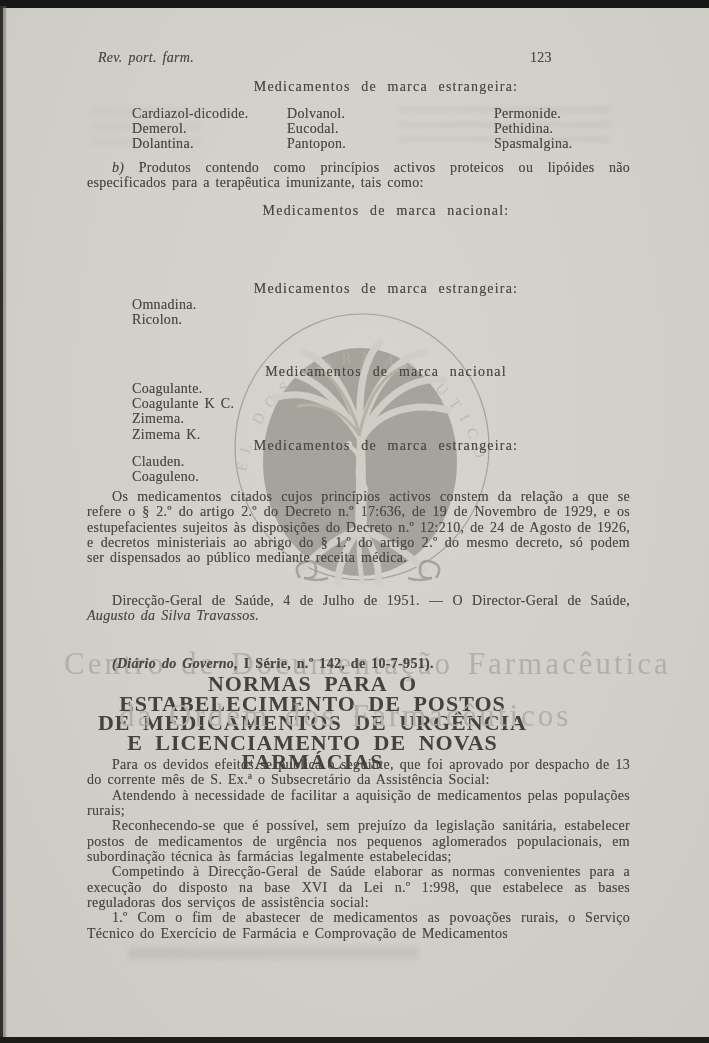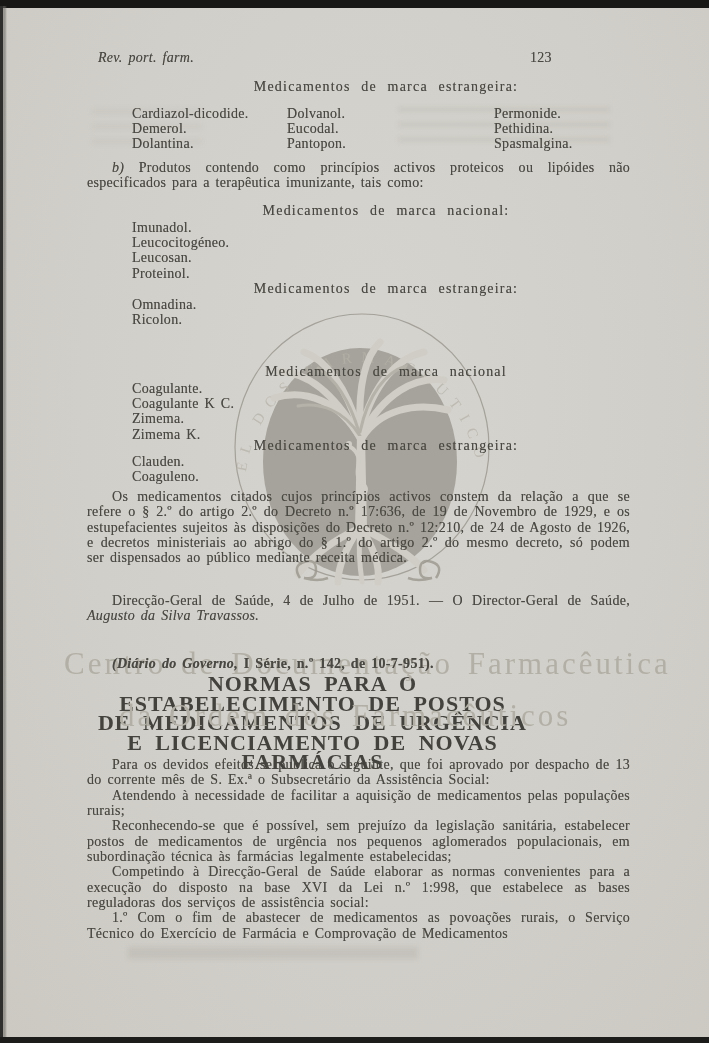--- a/index.html
+++ b/index.html
@@ -109,26 +109,20 @@
     <div>Permonide.</div>
     <div>Pethidina.</div>
     <div>Spasmalgina.</div>
   </div>
 
   <div class="abs txt center-head" style="top:203px;">Medicamentos de marca nacional:</div>
 
   <div class="abs txt block" style="top:160px;">
     <p><span class="italic">b)</span><span> Produtos contendo como princípios activos proteicos ou lipóides não especificados para a terapêutica imunizante, tais como:</span></p>
   </div>
-  <div class="abs txt list" style="left:132px;top:220px;">
-    <div>Imunadol.</div>
-    <div>Leucocitogéneo.</div>
-    <div>Leucosan.</div>
-    <div>Proteinol.</div>
-  </div>
 
   <div class="abs txt center-head" style="top:281px;">Medicamentos de marca estrangeira:</div>
   <div class="abs txt list" style="left:132px;top:297px;">
     <div>Omnadina.</div>
     <div>Ricolon.</div>
   </div>
 
 
   <div class="abs txt center-head" style="top:364px;">Medicamentos de marca nacional</div>
   <div class="abs txt list" style="left:132px;top:381px;">

